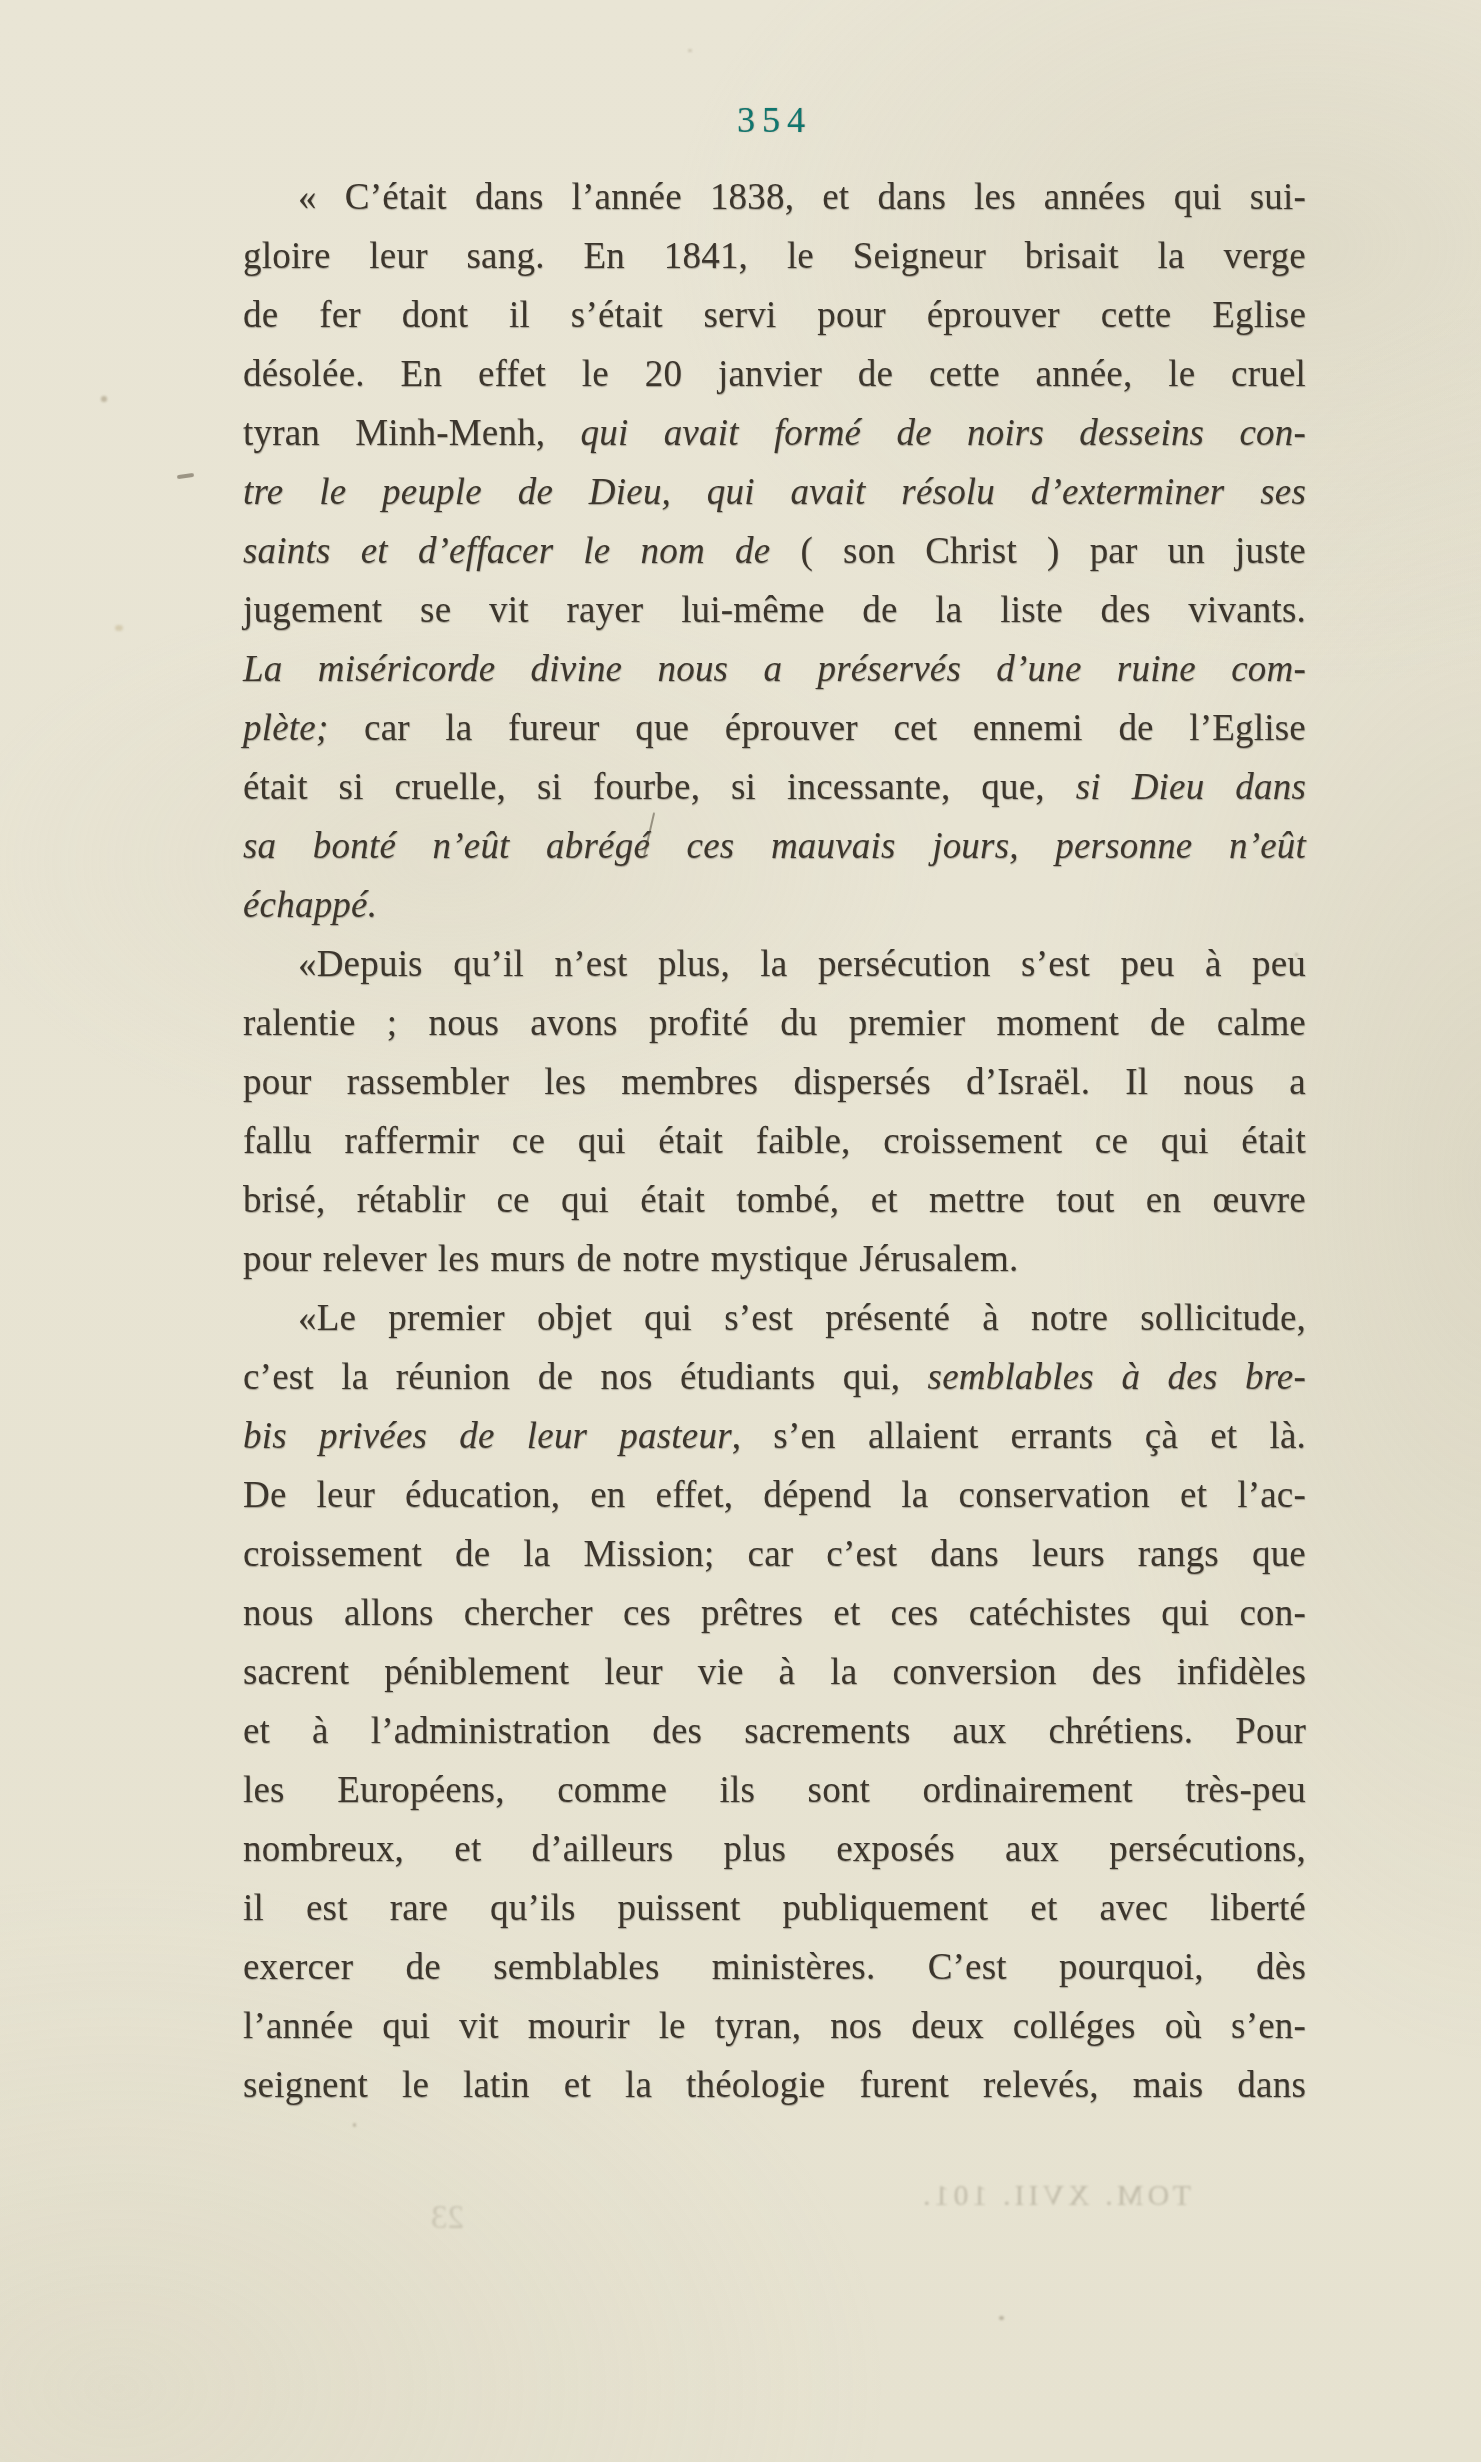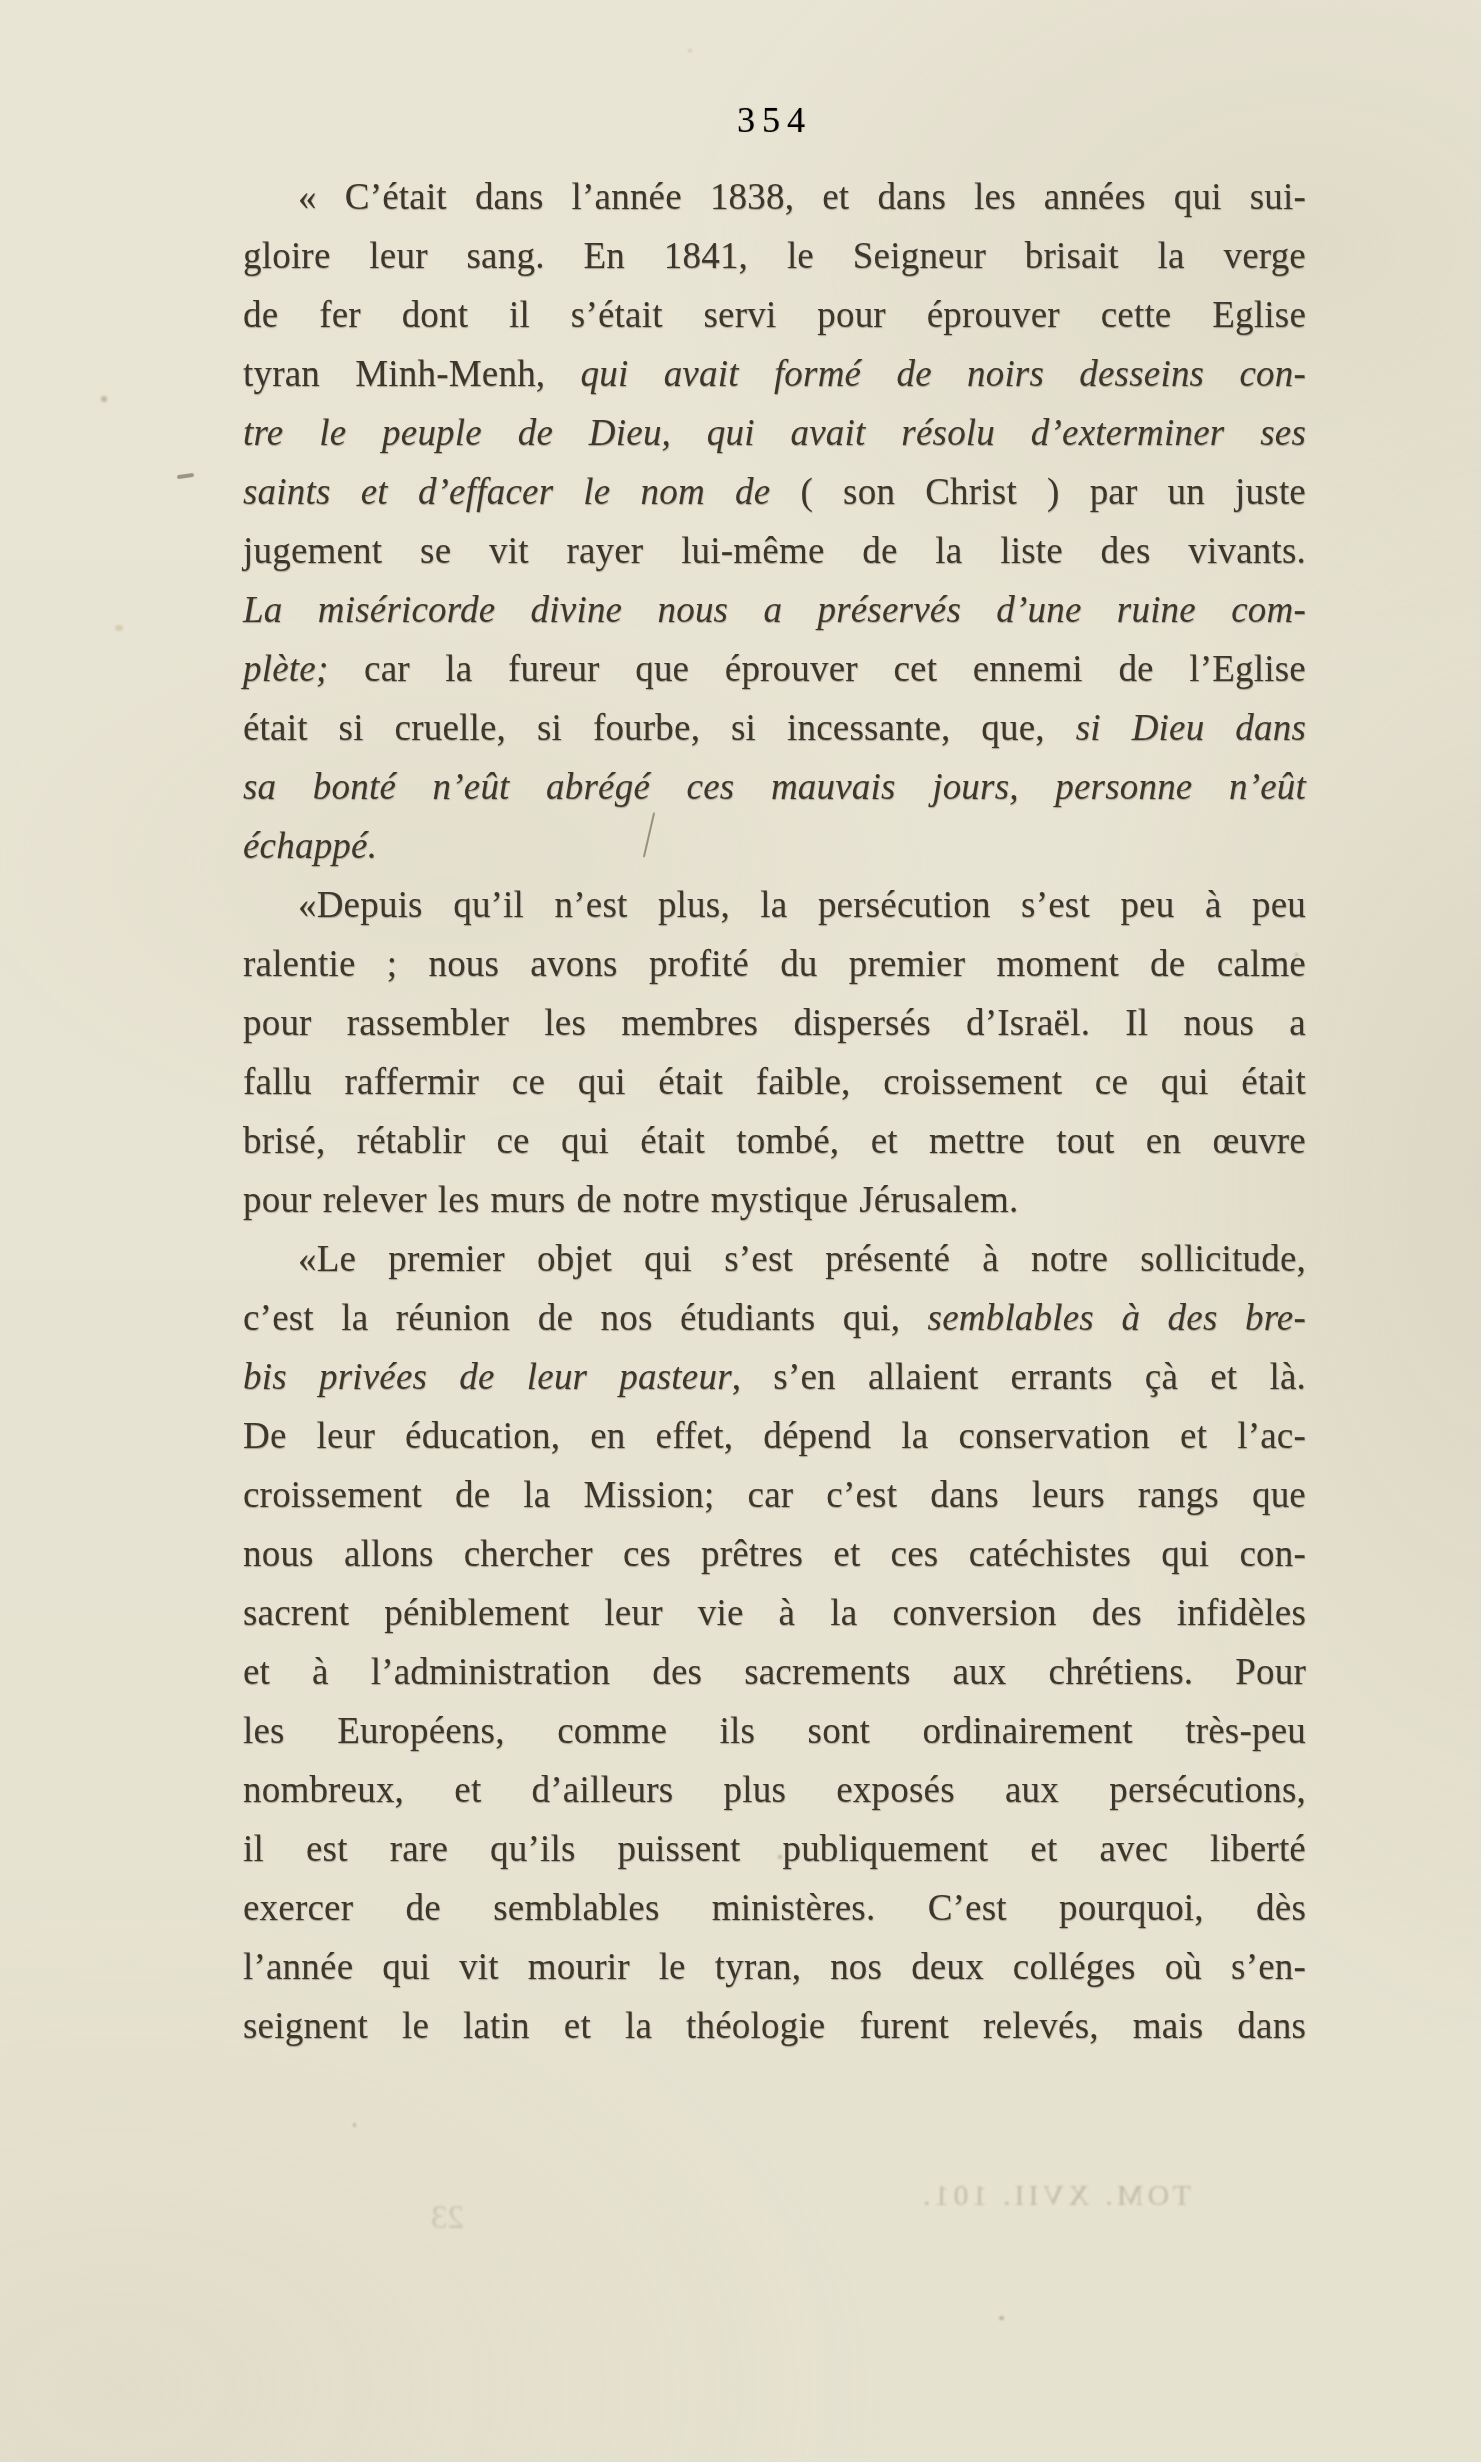--- a/index.html
+++ b/index.html
@@ -11,21 +11,21 @@
       radial-gradient(631px 1262px at 101% 48%, rgba(190,184,158,.28), transparent 70%),
       radial-gradient(1183px 789px at 8% 97%, rgba(206,201,178,.22), transparent 65%),
       radial-gradient(710px 394px at 30% 35%, rgba(214,209,188,.25), transparent 70%),
       linear-gradient(#e9e5d5, #e6e2d0);
     font-family:"Liberation Serif", serif;
     color:#3c362d;
   }
   .pagenum{
     position:absolute; top:99px; left:243px; width:1063px;
     text-align:center; font-size:36px; letter-spacing:7px;
-    color:#000000; text-shadow:0.4px 0.4px 1.2px rgba(62,56,46,.45);
+    color:#0f766e; text-shadow:0.4px 0.4px 1.2px rgba(62,56,46,.45);
   }
   .textblock{
     position:absolute; left:243px; top:167px; width:1063px;
     font-size:37px; line-height:59px;
     text-align:justify;
     text-shadow:0.5px 0.5px 1.1px rgba(62,56,46,.40);
     word-spacing:1.6px; letter-spacing:0.2px;
   }
   .line{ text-align:justify; text-align-last:justify; height:59px; }
   .line.no-just{ text-align-last:left; }
@@ -67,20 +67,21 @@
 </style>
 </head>
 <body>
 
 <div class="pagenum">354</div>
 
 <div class="textblock">
     <div class="line indent"><span>« C’était dans l’année 1838, et dans les années qui sui-</span></div>
     <div class="line"><span>gloire leur sang. En 1841, le Seigneur brisait la verge</span></div>
     <div class="line"><span>de fer dont il s’était servi pour éprouver cette Eglise</span></div>
+    <div class="line"><span>désolée. En effet le 20 janvier de cette année, le cruel</span></div>
     <div class="line"><span>tyran Minh-Menh, </span><span class="it">qui avait formé de noirs desseins con-</span></div>
     <div class="line"><span class="it">tre le peuple de Dieu, qui avait résolu d’exterminer ses</span></div>
     <div class="line"><span class="it">saints et d’effacer le nom de</span><span> ( son Christ ) par un juste</span></div>
     <div class="line"><span>jugement se vit rayer lui-même de la liste des vivants.</span></div>
     <div class="line"><span class="it">La miséricorde divine nous a préservés d’une ruine com-</span></div>
     <div class="line"><span class="it">plète;</span><span> car la fureur que éprouver cet ennemi de l’Eglise</span></div>
     <div class="line"><span>était si cruelle, si fourbe, si incessante, que, </span><span class="it">si Dieu dans</span></div>
     <div class="line"><span class="it">sa bonté n’eût abrégé ces mauvais jours, personne n’eût</span></div>
     <div class="line no-just"><span class="it">échappé.</span></div>
     <div class="line indent"><span>«Depuis qu’il n’est plus, la persécution s’est peu à peu</span></div>

